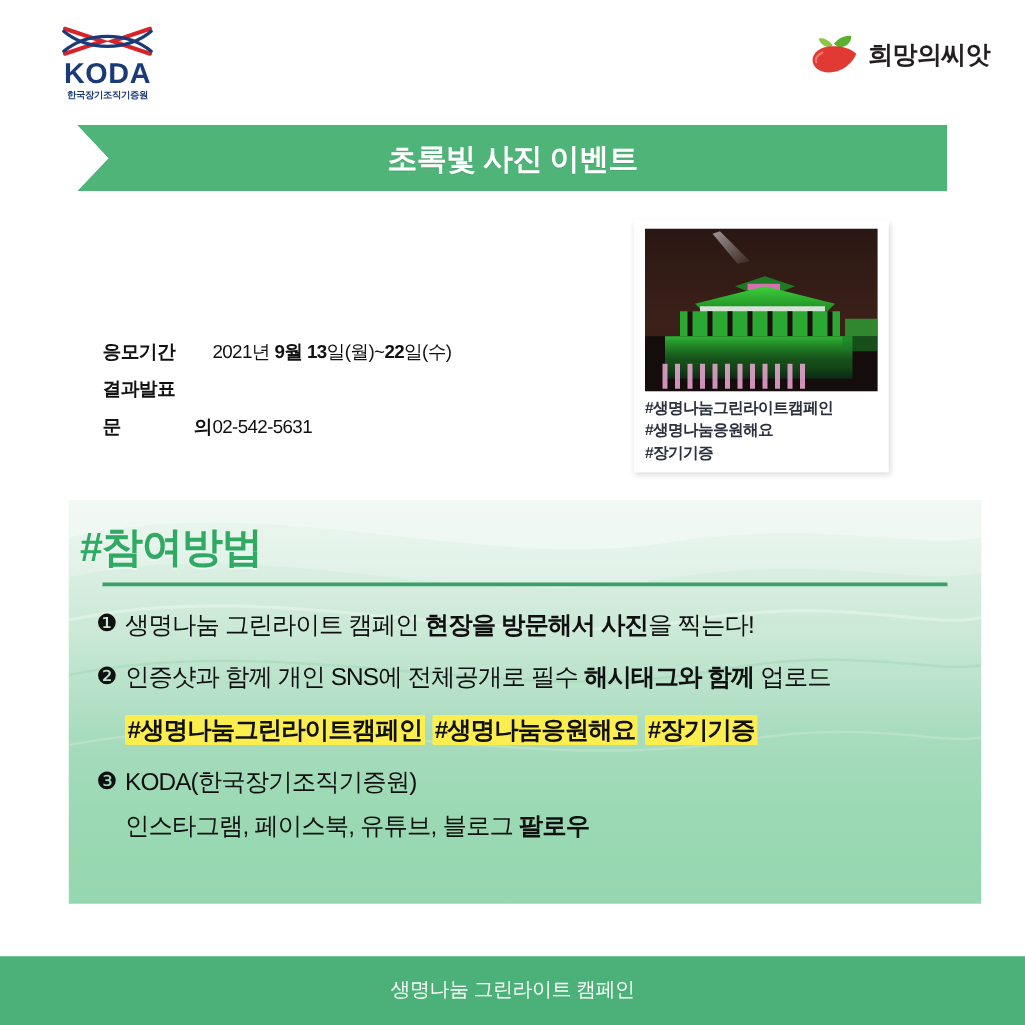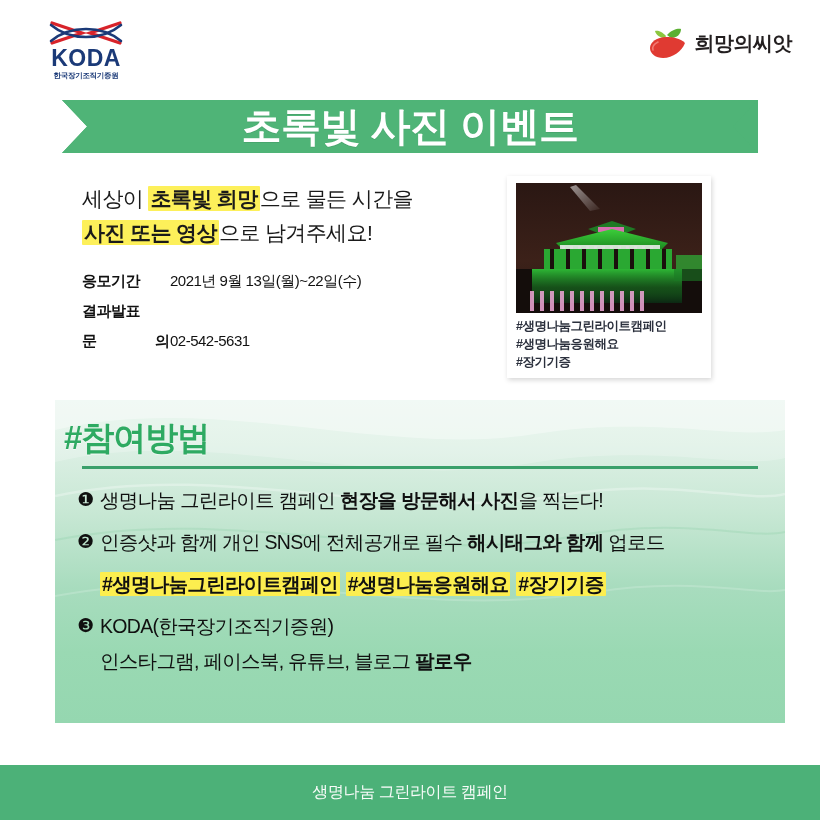--- a/index.html
+++ b/index.html
@@ -48,21 +48,21 @@
     clip-path: polygon(0 0, 100% 0, 100% 100%, 0 100%, 3.6% 50%);
     display: flex; align-items: center; justify-content: center;
   }
   .banner-inner {
     width: 100%; height: 100%;
     background: #4fb477;
     clip-path: polygon(0 0, 100% 0, 96.4% 50%, 100% 100%, 0 100%);
     display: flex; align-items: center; justify-content: center;
   }
   .banner-title {
-    color: #ffffff; font-size: 40px; font-weight: bold;
+    color: #ffffff; font-size: 24px; font-weight: bold;
     letter-spacing: -0.5px;
     text-shadow: 0 1px 0 rgba(0,0,0,0.08);
   }
 
   
   .lead {
     position: absolute; left: 82px; top: 182px;
     width: 420px;
     font-size: 21px; color: #1a1a1a; line-height: 1.62;
     letter-spacing: -0.6px;
@@ -81,21 +81,21 @@
     display: flex; align-items: baseline;
     margin-bottom: 11px;
     font-size: 15px; color: #111111; letter-spacing: -0.5px;
   }
   .info-label {
     font-weight: bold; width: 88px; flex: none;
     display: flex; justify-content: space-between;
   }
   .info-label.spread { letter-spacing: 0; }
   .info-value { font-weight: normal; }
-  .info-value b { font-weight: normal; }
+  .info-value b { font-weight: bold; }
 
   
   .photo-card {
     position: absolute; left: 507px; top: 176px;
     width: 204px; height: 202px;
     background: #ffffff;
     box-shadow: 1px 2px 5px rgba(0,0,0,0.17);
     padding: 7px 8px 6px 9px;
   }
   .photo {
@@ -198,24 +198,20 @@
     </svg>
     <div class="seed-word">희망의씨앗</div>
   </div>
 
   <div class="banner">
     <div class="banner-inner">
       <div class="banner-title">초록빛 사진 이벤트</div>
     </div>
   </div>
 
-  <div class="lead">
-    <span>세상이 </span><span class="hl">초록빛 희망</span><span>으로 물든 시간을</span><br>
-    <span class="hl">사진 또는 영상</span><span>으로 남겨주세요!</span>
-  </div>
 
   <div class="info">
     <div class="info-row">
       <span class="info-label">
         <span>응모기간</span>
       </span>
       <span class="info-value"><span>2021년 </span><b>9월 13</b><span>일(월)~</span><b>22</b><span>일(수)</span></span>
     </div>
     <div class="info-row">
       <span class="info-label">

